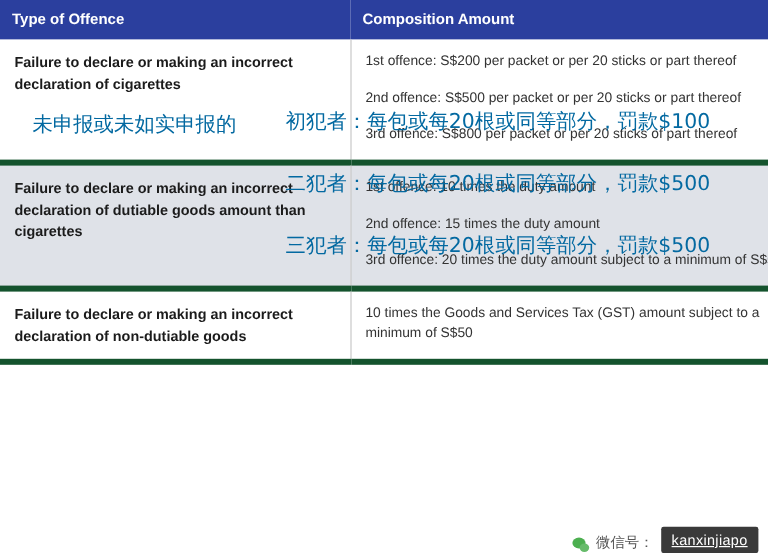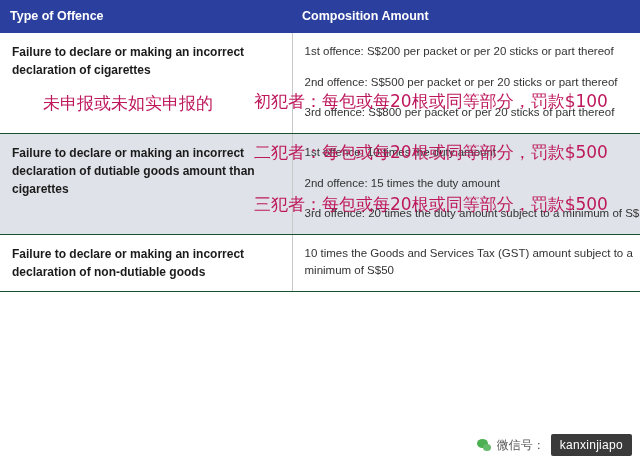--- a/index.html
+++ b/index.html
@@ -29,21 +29,21 @@
     font-weight: bold;
     padding: 9px 10px 10px 10px;
     vertical-align: middle;
     border: none;
   }
   .col-offence { width: 272px; margin-top: 42px; }
   .col-amount  { width: 368px; }
 
   td {
     vertical-align: top;
-    border-bottom: 1px solid #14532d;
+    border-bottom: 5px solid #14532d;
     border-right: 1px solid #c9c9c9;
   }
   td.last { border-right: none; }
 
   .cell-offence {
     padding: 10px 12px 10px 12px;
     font-size: 12px;
     font-weight: bold;
     color: #1b1b1b;
     line-height: 1.5;
@@ -58,57 +58,57 @@
   .row-grey  { background: #dfe2e8; }
 
   .amount-line { margin: 0 0 2px 0; }
   .amount-gap  { margin-bottom: 14px; }
 
   
   .cn-overlay {
     position: absolute;
     font-family: "DejaVu Sans", sans-serif;
     font-size: 17px;
-    color: #be185d;
+    color: #0369a1;
     white-space: nowrap;
     letter-spacing: 0px;
-    margin-left: 16px;
   }
   #cn1 { left: 27px;  top: 92px;  }
   #cn2 { left: 238px; top: 141px; }
   #cn3 { left: 238px; top: 193px; }
 
   
   .wechat-bar {
     position: absolute;
     right: 0;
     bottom: 0;
     width: 222px;
     height: 32px;
     background: #ffffff;
     display: flex;
-    align-items: center;
+    align-items: flex-end;
     justify-content: flex-end;
     padding-right: 8px;
     box-sizing: border-box;
   }
   .wechat-label {
     font-size: 12px;
     color: #555555;
     margin-right: 6px;
     font-family: "DejaVu Sans", sans-serif;
   }
   .wechat-chip {
     background: #3a3a3a;
     color: #ffffff;
     font-size: 12px;
     padding: 4px 9px;
     border-radius: 2px;
     letter-spacing: .3px;
     font-family: "Liberation Sans", sans-serif;
+    text-decoration: underline;
   }
   .wechat-green {
     display: inline-block;
     width: 15px;
     height: 13px;
     margin-right: 5px;
     position: relative;
     vertical-align: middle;
   }
   .wechat-green .b1, .wechat-green .b2 {

